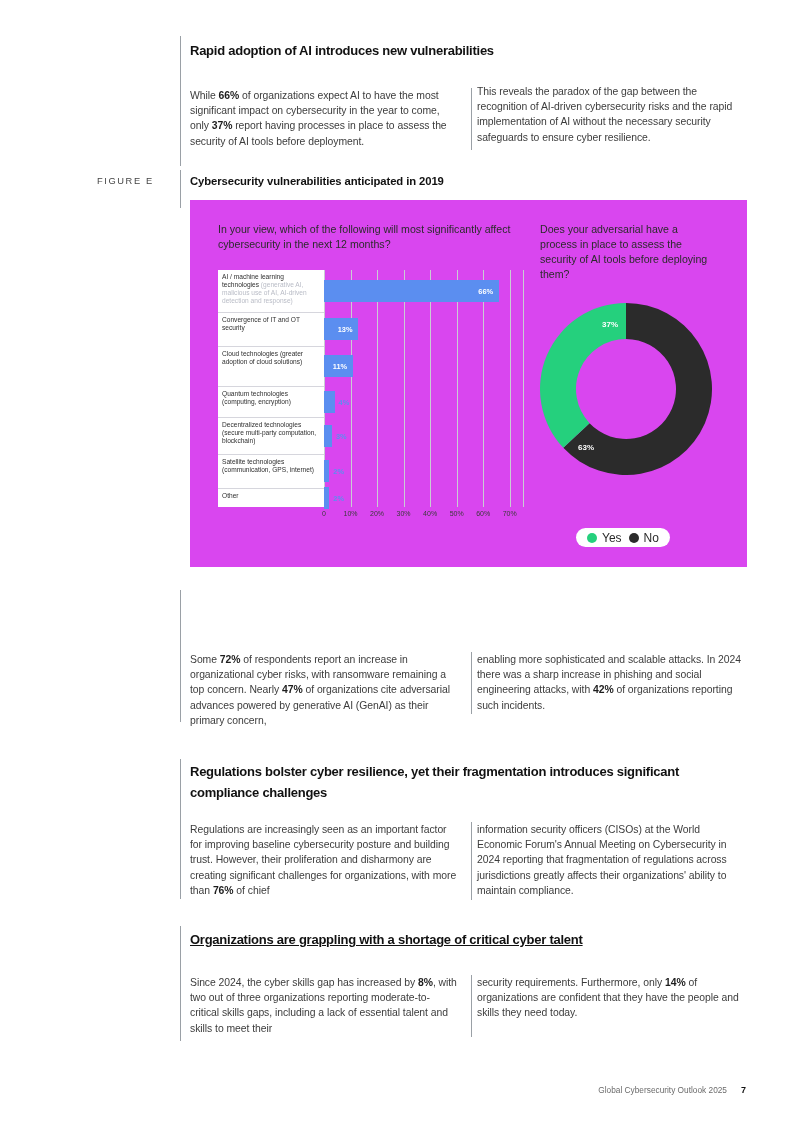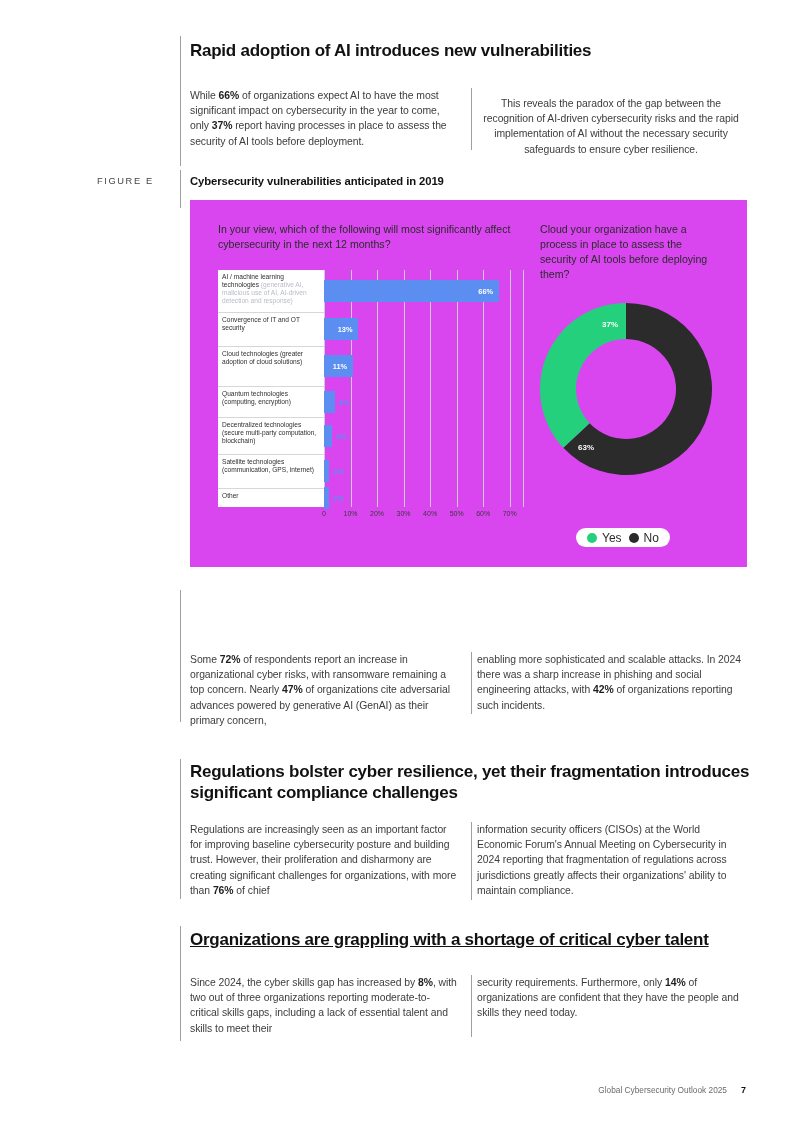--- a/index.html
+++ b/index.html
@@ -8,21 +8,21 @@
     font-family:"Liberation Sans", sans-serif;
     color:#1a1a1a;position:relative;overflow:hidden;
   }
   .page{position:absolute;inset:0;}
 
   
   .rule{position:absolute;width:1px;background:#9aa0a6;}
 
   
   .h-sec{
-    position:absolute;font-size:17px;font-weight:bold;
+    position:absolute;font-size:13px;font-weight:bold;
     letter-spacing:-0.25px;line-height:21px;color:#111;
   }
 
   
   .p-col{
     position:absolute;font-size:10.4px;line-height:15.2px;
     color:#3c3c3c;letter-spacing:-0.05px;
   }
   .p-col b{font-weight:bold;color:#1d1d1d;}
 
@@ -107,21 +107,21 @@
 <div class="page">
 
   <div class="rule" style="left:180px;top:36px;height:130px;"></div>
 
   <div class="h-sec" style="left:190px;top:40px;width:560px;">Rapid adoption of AI introduces new vulnerabilities</div>
 
   <div class="p-col" style="left:190px;top:88px;width:268px;">While <b>66%</b> of organizations expect AI to have the most significant impact on cybersecurity in the year to come, only <b>37%</b> report having processes in place to assess the security of AI tools before deployment.</div>
 
   <div class="rule" style="left:471px;top:88px;height:62px;"></div>
 
-  <div class="p-col" style="left:477px;top:96px;width:268px;text-align:center;">This reveals the paradox of the gap between the recognition of AI-driven cybersecurity risks and the rapid implementation of AI without the necessary security safeguards to ensure cyber resilience.</div>
+  <div class="p-col" style="left:477px;top:84px;width:268px;">This reveals the paradox of the gap between the recognition of AI-driven cybersecurity risks and the rapid implementation of AI without the necessary security safeguards to ensure cyber resilience.</div>
 
   <div class="rule" style="left:180px;top:170px;height:38px;"></div>
 
   <div class="fig-label" style="left:97px;top:176px;">FIGURE E</div>
 
   <div class="fig-title" style="left:190px;top:175px;width:520px;">Cybersecurity vulnerabilities anticipated in 2019</div>
 
   <div class="panel">
 
     <div class="q-text" style="left:28px;top:22px;width:308px;">In your view, which of the following will most significantly affect cybersecurity in the next 12 months?</div>
@@ -174,21 +174,21 @@
           <div class="xt" style="left: 53.0667px;">20%</div>
           <div class="xt" style="left: 79.6px;">30%</div>
           <div class="xt" style="left: 106.133px;">40%</div>
           <div class="xt" style="left: 132.667px;">50%</div>
           <div class="xt" style="left: 159.2px;">60%</div>
           <div class="xt" style="left: 185.733px;">70%</div>
         </div>
     </div>
 
     <div class="donut-wrap">
-      <div class="q-text" style="left:2px;top:4px;width:176px;">Cloud your organization have a process in place to assess the security of AI tools before deploying them?</div>
+      <div class="q-text" style="left:2px;top:4px;width:176px;">Does your adversarial have a process in place to assess the security of AI tools before deploying them?</div>
 
       <div class="donut"><svg width="172" height="172" viewBox="0 0 172 172">
             <path d="M 86 0 A 86 86 0 1 1 23.308698041758596 144.8710511098672 L 49.55156862892942 120.22735529643442 A 50 50 0 1 0 86 36 Z" fill="#2b2b2b"></path>
             <path d="M 23.308698041758596 144.8710511098672 A 86 86 0 0 1 85.99999999999999 0 L 85.99999999999999 36 A 50 50 0 0 0 49.55156862892942 120.22735529643442 Z" fill="#25d07d"></path>
           </svg><div class="dlbl" style="left: 62px; top: 17px;">37%</div><div class="dlbl" style="left: 38px; top: 140px;">63%</div></div>
 
       <div class="legend">
         <div class="lg-item">
           <span class="dot" style="background:#25d07d"></span>
           <span>Yes</span>

